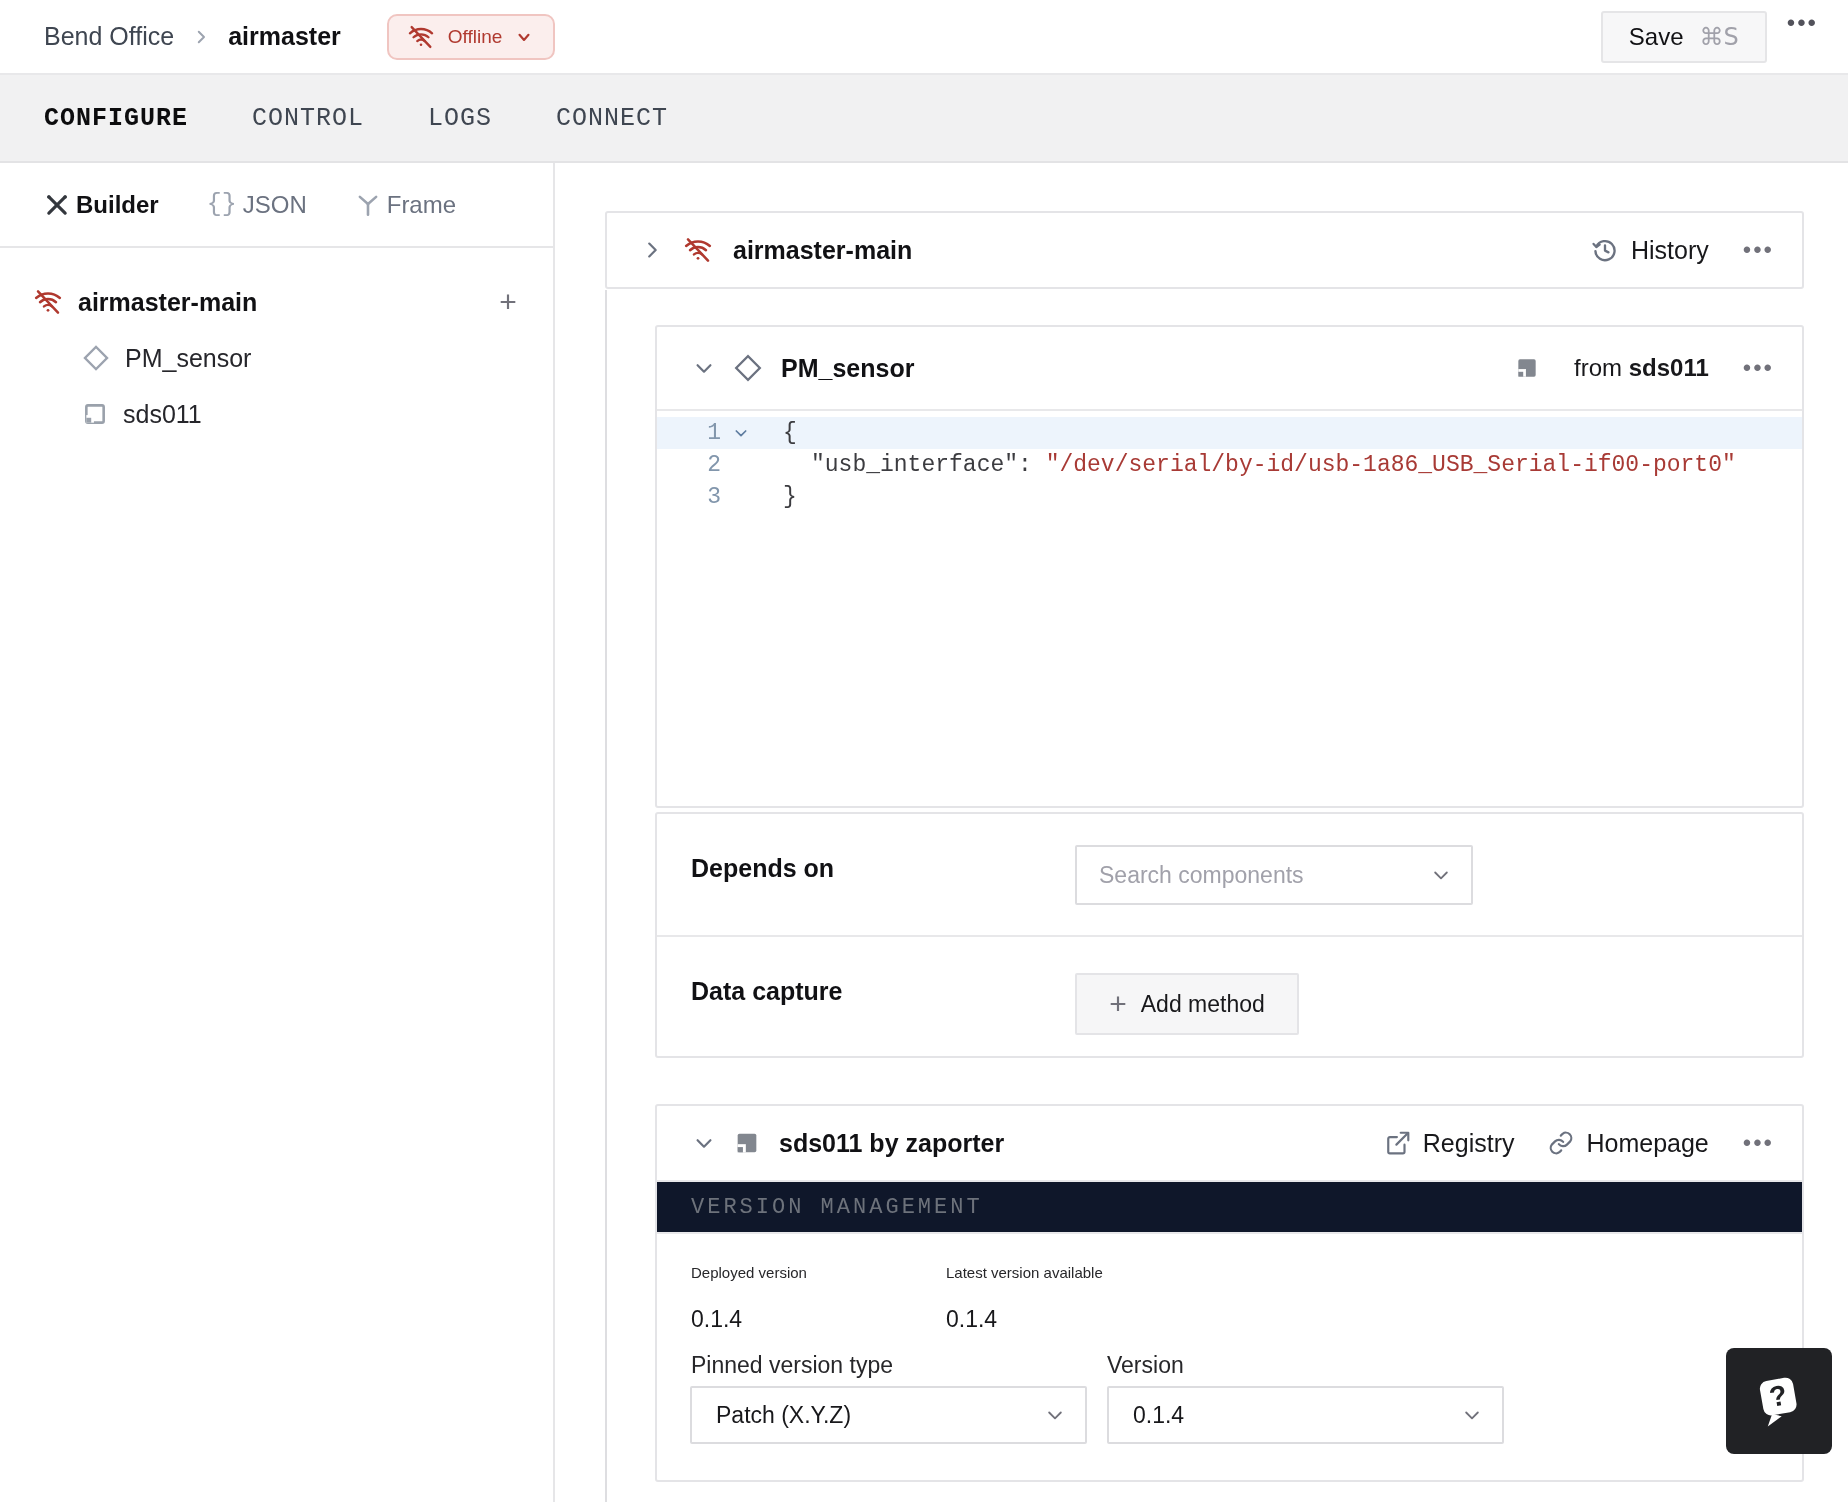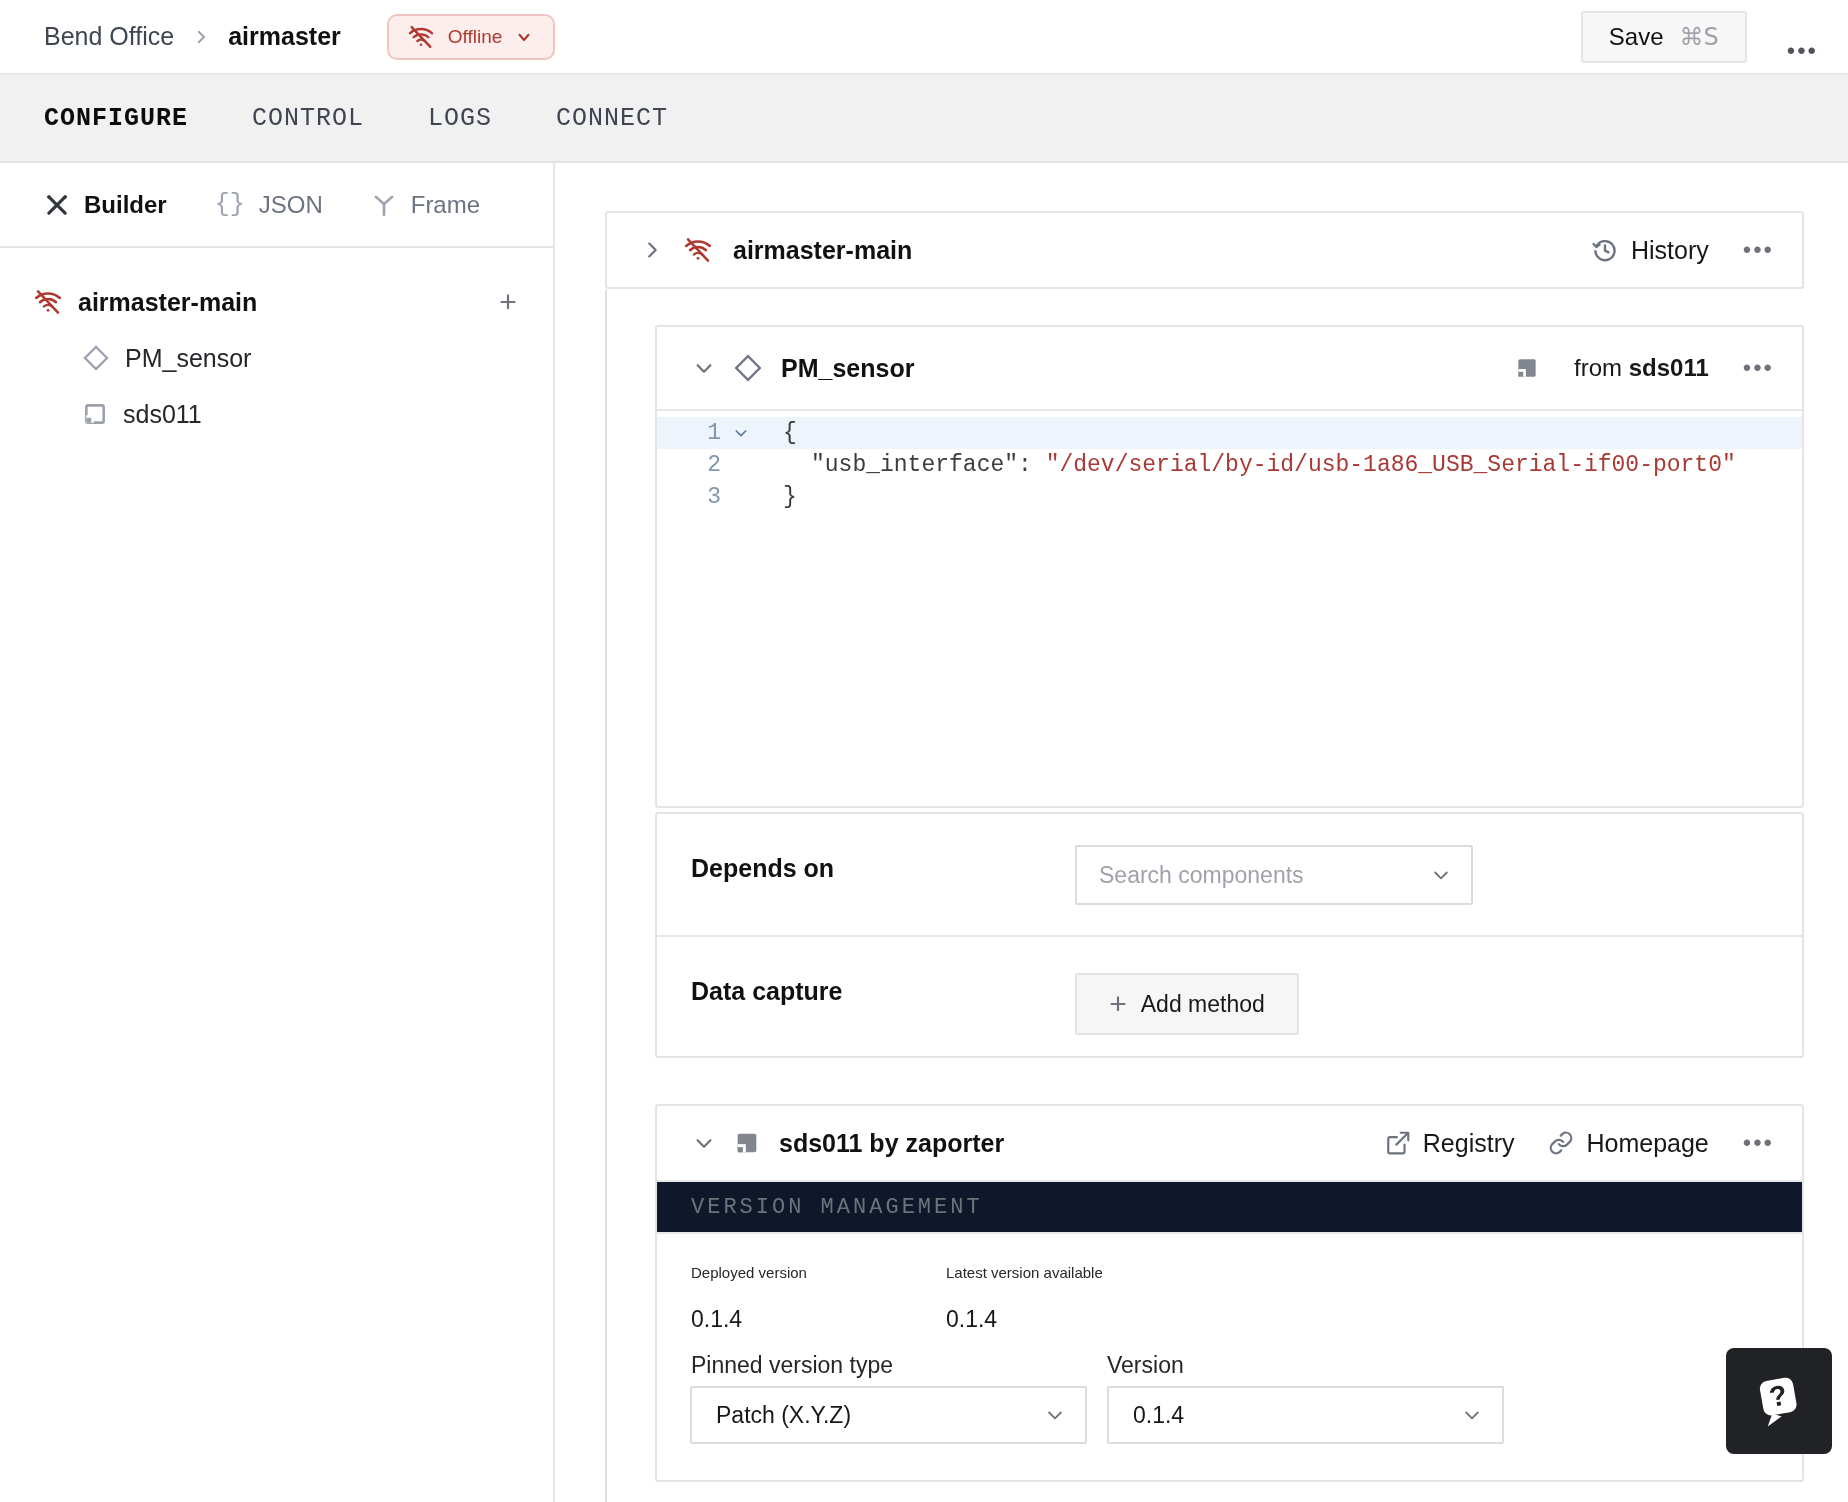--- a/index.html
+++ b/index.html
@@ -10,40 +10,40 @@
   
   .topbar { position:absolute; left:0; top:0; width:1848px; height:75px; background:#fff;
             border-bottom:2px solid #e8e8ea; display:flex; align-items:center; padding:0 30px 0 44px; }
   .breadcrumb { display:flex; align-items:center; gap:18px; font-size:25px; }
   .bc-org { color:#3f4651; }
   .bc-sep { color:#9ca3af; display:flex; }
   .bc-machine { color:#111114; font-weight:bold; }
   .status-badge { margin-left:46px; display:flex; align-items:center; gap:13px; height:46px; padding:0 20px 0 18px;
                   background:#fbeeed; border:2px solid #f0c5c1; border-radius:10px; cursor:pointer; }
   .status-badge .status-label { color:#b0392f; font-size:19px; }
-  .topbar-right { margin-left:auto; display:flex; align-items:flex-end; gap:40px; }
+  .topbar-right { margin-left:auto; display:flex; align-items:flex-start; gap:20px; }
   .save-btn { display:flex; align-items:center; gap:16px; height:52px; padding:0 26px;
               background:#f7f7f8; border:2px solid #e5e5e7; border-radius:3px; cursor:pointer; }
   .save-label { font-size:24px; color:#111114; font-family:"Liberation Sans",sans-serif; }
   .save-kbd { font-size:24px; color:#a1a1aa; font-family:"DejaVu Sans",sans-serif; }
   .dots { border:none; background:none; color:#52525b; font-size:24px; letter-spacing:2px; cursor:pointer; line-height:1; }
 
   
   .tabbar { position:absolute; left:0; top:75px; width:1848px; height:88px; background:#f1f1f2;
             border-bottom:2px solid #e3e3e5; display:flex; align-items:center; gap:64px; padding:0 44px;
             font-family:"Liberation Mono", monospace; }
   .tab { font-size:25px; color:#3f4651; letter-spacing:1px; cursor:pointer; background:none; border:none;
          font-family:inherit;text-align:right; }
   .tab.active { color:#0c0c0e; font-weight:bold; }
 
   
   .sidebar { position:absolute; left:0; top:163px; width:555px; height:1339px; background:#fff;
              border-right:2px solid #e6e6e8; }
   .modes { height:85px; border-bottom:2px solid #e6e6e8; display:flex; align-items:center; gap:48px; padding:0 44px; }
-  .mode { display:flex; align-items:center; gap:14px; cursor:pointer; background:none; border:none; font-family:inherit; }
+  .mode { display:flex; align-items:center; gap:6px; cursor:pointer; background:none; border:none; font-family:inherit; }
   .mode .mode-label { font-size:24px; color:#6b7280; }
   .mode.active .mode-label { color:#111114; font-weight:bold; }
   .tree { padding-top:26px; }
   .tree-row { position:relative; height:56px; display:flex; align-items:center; cursor:pointer; }
   .tree-row.root { padding-left:33px; }
   .tree-row.child { padding-left:82px; }
   .tree-label { margin-left:15px; font-size:25px; color:#26262b; }
   .tree-row.root .tree-label { font-weight:bold; color:#111114; }
   .tree-add { position:absolute; right:31px; top:14px; width:28px; height:28px; background:none; border:none;
               color:#71717a; font-size:30px; line-height:26px; cursor:pointer; }

